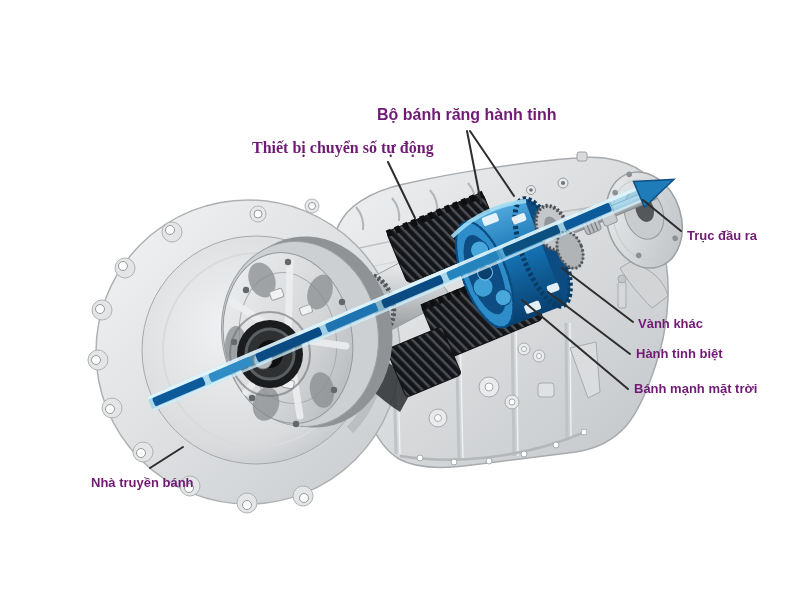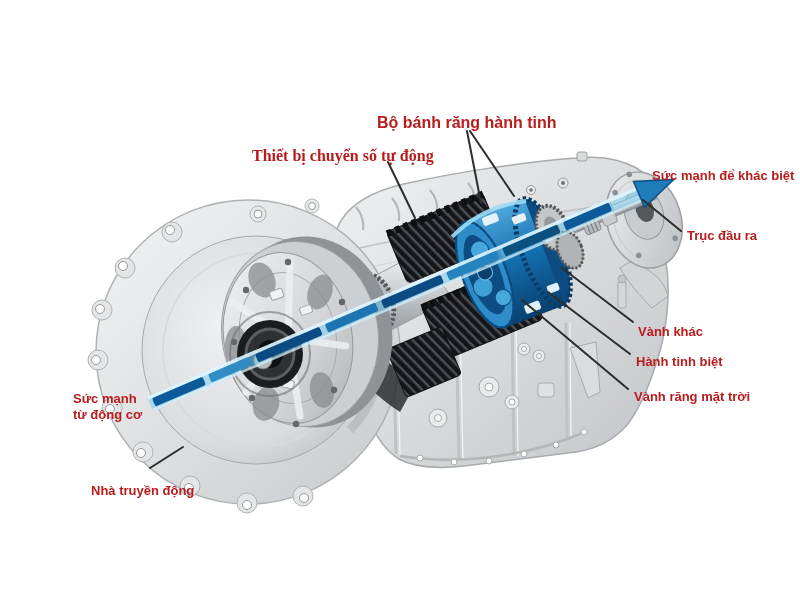--- a/index.html
+++ b/index.html
@@ -2,22 +2,22 @@
 <html><head>
 <meta charset="utf-8">
 <style>
   html,body{margin:0;padding:0;background:#fff;}
   #stage{
     position:relative;width:800px;height:600px;background:#fff;overflow:hidden;
     font-family:"Liberation Sans",sans-serif;
   }
   #stage svg{position:absolute;left:0;top:0;}
   .lbl{
-    position:absolute;color:#b91c1c;font-weight:bold;font-size:13px;
-    white-space:nowrap;line-height:1.2;margin-top:8px;
+    position:absolute;color:#701a75;font-weight:bold;font-size:13px;
+    white-space:nowrap;line-height:1.2;
   }
   .lbl.big{font-size:16px;}
   .lbl.two-line span{display:block;}
 </style>
 </head>
 <body>
 
 <div id="stage">
 
 <svg width="800" height="600" viewBox="0 0 800 600">
@@ -319,24 +319,19 @@
     <line x1="643" y1="200" x2="681" y2="231"></line>
     <line x1="562" y1="268" x2="633" y2="322"></line>
     <line x1="548" y1="292" x2="630" y2="354"></line>
     <line x1="522" y1="300" x2="628" y2="389"></line>
     <line x1="150" y1="468" x2="183" y2="447"></line>
   </g>
 </svg>
 
 <div class="lbl big" style="left:377px;top:105px;">Bộ bánh răng hành tinh</div>
 <div class="lbl big" style="left:252px;top:138px;font-family:Liberation Serif, serif;">Thiết bị chuyển số tự động</div>
-<div class="lbl" style="left:652px;top:160px;">Sức mạnh để khác biệt</div>
-<div class="lbl" style="left:687px;top:220px;">Trục đầu ra</div>
+<div class="lbl" style="left:687px;top:228px;">Trục đầu ra</div>
 <div class="lbl" style="left:638px;top:316px;">Vành khác</div>
 <div class="lbl" style="left:636px;top:346px;">Hành tinh biệt</div>
-<div class="lbl" style="left:634px;top:381px;">Vành răng mặt trời</div>
-<div class="lbl two-line" style="left:73px;top:383px;">
-  <span>Sức mạnh</span>
-  <span>từ động cơ</span>
+<div class="lbl" style="left:634px;top:381px;">Bánh mạnh mặt trời</div>
+<div class="lbl" style="left:91px;top:475px;">Nhà truyền bánh</div>
+
 </div>
-<div class="lbl" style="left:91px;top:475px;">Nhà truyền động</div>
-
-</div>
 
 </body></html>

